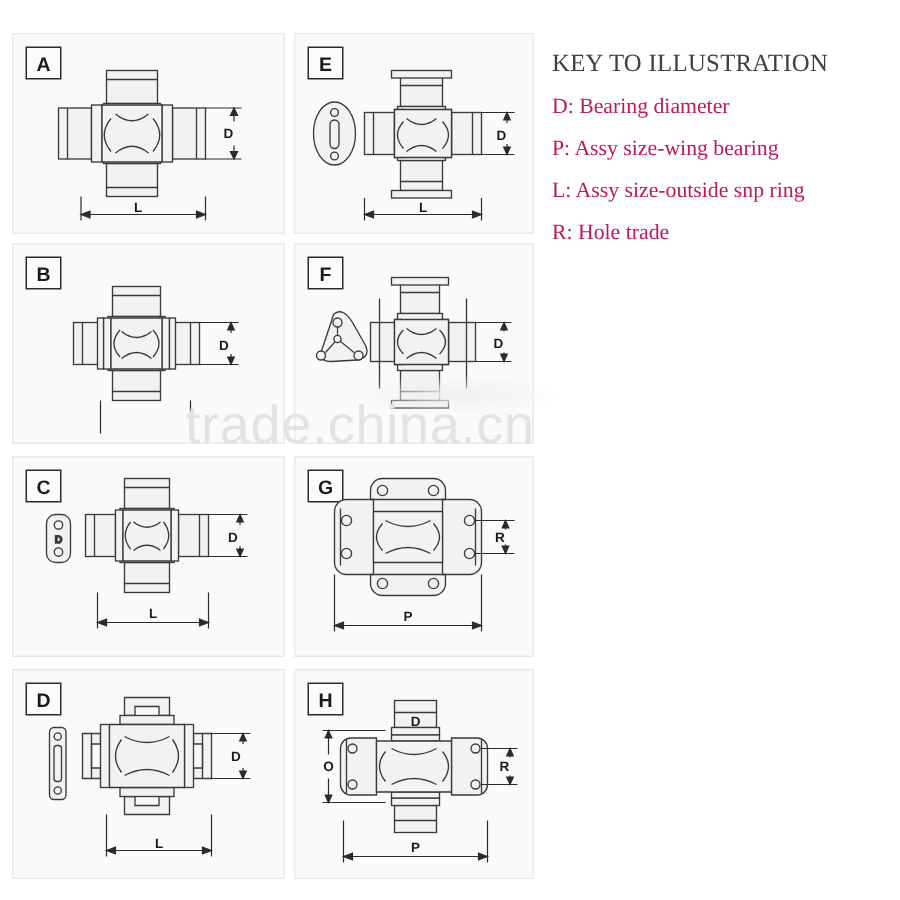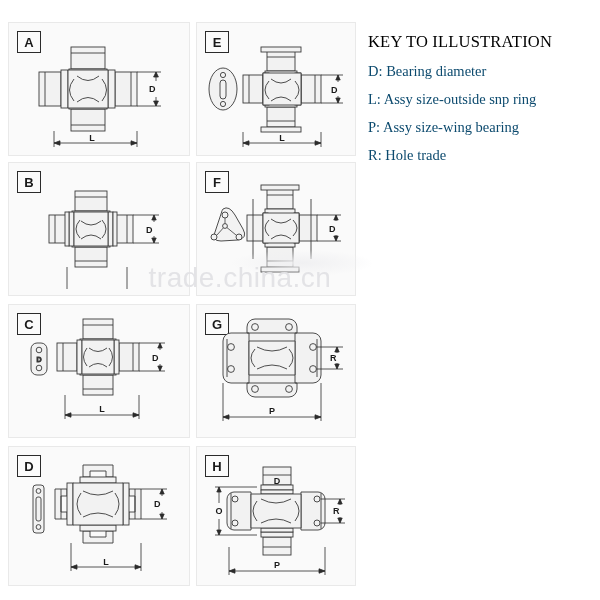--- a/index.html
+++ b/index.html
@@ -19,27 +19,27 @@
        border:1.4px solid #2b2b2b;background:#fbfbfb;
        display:flex;align-items:center;justify-content:center;
        font-family:"Liberation Sans",sans-serif;font-size:13px;
        font-weight:700;color:#1a1a1a;letter-spacing:0;}
 
   .dwg{position:absolute;inset:0;}
   .dwg svg{display:block;width:100%;height:100%;}
 
   
   #key{position:absolute;left:368px;top:32px;width:226px;}
-  #key .kt{font-size:16.5px;color:#000000;letter-spacing:.2px;margin-bottom:11px;
+  #key .kt{font-size:16.5px;color:#404040;letter-spacing:.2px;margin-bottom:11px;
            white-space:nowrap;}
-  #key .kl{font-size:14.5px;color:#0c4a6e;margin-bottom:11px;white-space:nowrap;}
+  #key .kl{font-size:14.5px;color:#be185d;margin-bottom:11px;white-space:nowrap;}
 
   
   #wm{position:absolute;left:0;top:262px;width:480px;text-align:center;
-      font-family:"Liberation Sans",sans-serif;font-size:28px;color:#e3e3e6;
+      font-family:"Liberation Sans",sans-serif;font-size:36px;color:#e3e3e6;
       letter-spacing:.5px;pointer-events:none;user-select:none;}
   #wm2{position:absolute;left:232px;top:250px;width:140px;height:26px;
        background:radial-gradient(ellipse at center,#f0f0f2 0%,rgba(255,255,255,0) 72%);
        pointer-events:none;}
 </style>
 </head>
 <body>
 
 <div id="sheet">
 
@@ -433,21 +433,21 @@
         <text x="22" y="67" font-family="Liberation Sans, sans-serif" font-size="9" font-weight="700" fill="#1a1a1a" text-anchor="middle">O</text>
         <text x="136" y="67" font-family="Liberation Sans, sans-serif" font-size="9" font-weight="700" fill="#1a1a1a">R</text>
         <text x="80" y="121" font-family="Liberation Sans, sans-serif" font-size="9" font-weight="700" fill="#1a1a1a" text-anchor="middle">P</text>
       </svg>
     </div>
   </div>
 
   <div id="key">
     <div class="kt">KEY TO ILLUSTRATION</div>
     <div class="kl">D: Bearing diameter</div>
+    <div class="kl">P: Assy size-wing bearing</div>
     <div class="kl">L: Assy size-outside snp ring</div>
-    <div class="kl">P: Assy size-wing bearing</div>
     <div class="kl">R: Hole trade</div>
   </div>
 
   <div id="wm2"></div>
   <div id="wm">trade.china.cn</div>
 
 </div>
 
 </body></html>

